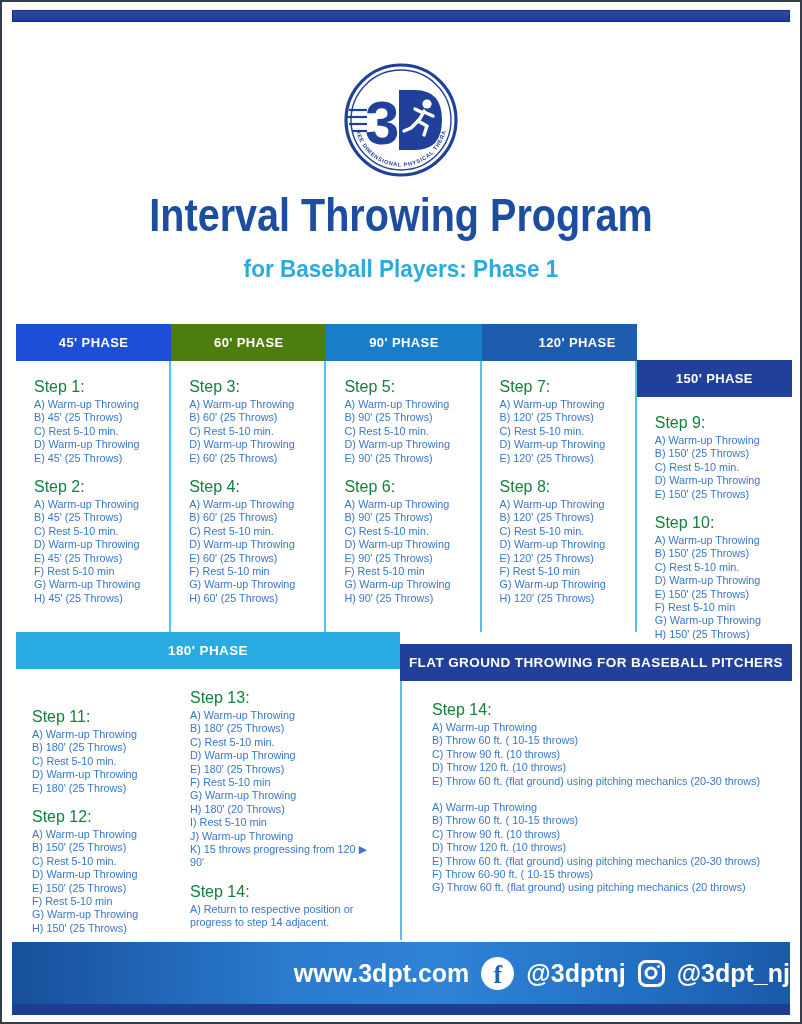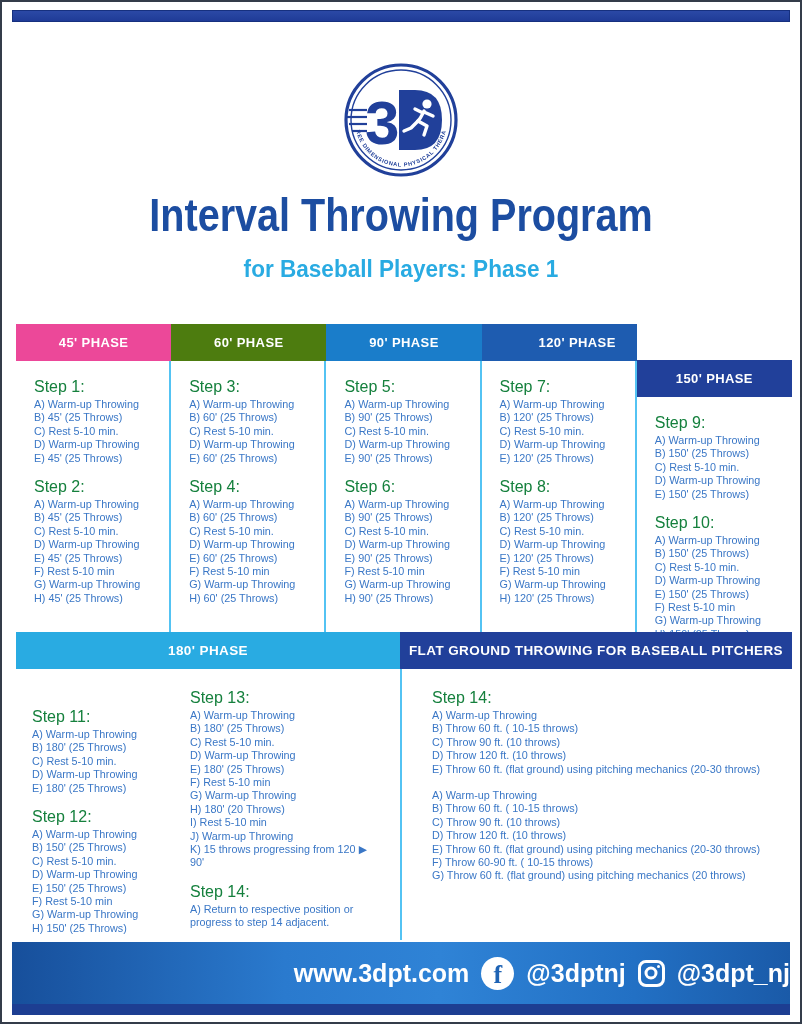--- a/index.html
+++ b/index.html
@@ -108,21 +108,21 @@
         <textPath href="#ringArc" startOffset="50%" text-anchor="middle">THREE DIMENSIONAL PHYSICAL THERAPY</textPath>
       </text>
     </svg>
   </div>
 
   <h1 class="title">Interval Throwing Program</h1>
   <h2 class="subtitle">for Baseball Players: Phase 1</h2>
 
   <div class="grid1">
       <div class="phase-col">
-        <div class="phase-header" style="background: #ec4899;">45' PHASE</div>
+        <div class="phase-header" style="background: #1d4ed8;">45' PHASE</div>
         <div class="col-body">
           <div class="step">
             <div class="step-title">Step 1:</div>
             <div class="step-line">A) Warm-up Throwing</div>
             <div class="step-line">B) 45' (25 Throws)</div>
             <div class="step-line">C) Rest 5-10 min.</div>
             <div class="step-line">D) Warm-up Throwing</div>
             <div class="step-line">E) 45' (25 Throws)</div>
           </div>
           <div class="step">
@@ -277,21 +277,21 @@
               <div class="step-line">K) 15 throws progressing from 120 ▶ 90'</div>
             </div>
             <div class="step">
               <div class="step-title">Step 14:</div>
               <div class="step-line">A) Return to respective position or progress to step 14 adjacent.</div>
             </div>
           </div>
       </div>
     </section>
     <section class="sec sec-flat">
-      <div class="sec-header" style="background: rgb(33, 64, 154);">FLAT GROUND THROWING FOR BASEBALL PITCHERS</div>
+      <div class="sec-header" style="background: rgb(33, 64, 154); margin-top: 12px;">FLAT GROUND THROWING FOR BASEBALL PITCHERS</div>
       <div class="body-flat">
           <div class="step">
             <div class="step-title">Step 14:</div>
             <div class="step-line">A) Warm-up Throwing</div>
             <div class="step-line">B) Throw 60 ft. ( 10-15 throws)</div>
             <div class="step-line">C) Throw 90 ft. (10 throws)</div>
             <div class="step-line">D) Throw 120 ft. (10 throws)</div>
             <div class="step-line">E) Throw 60 ft. (flat ground) using pitching mechanics (20-30 throws)</div>
           </div>
           <div class="step">

